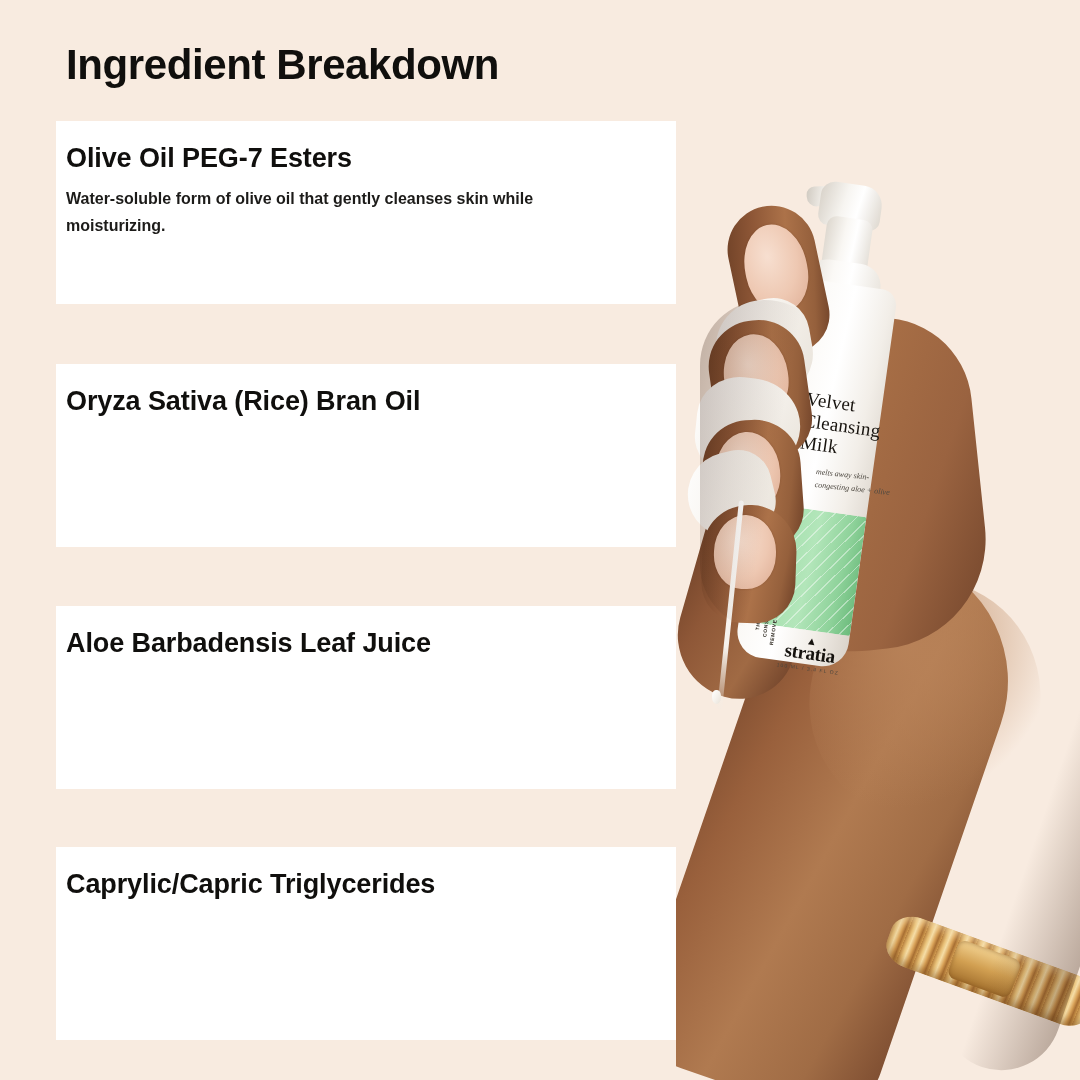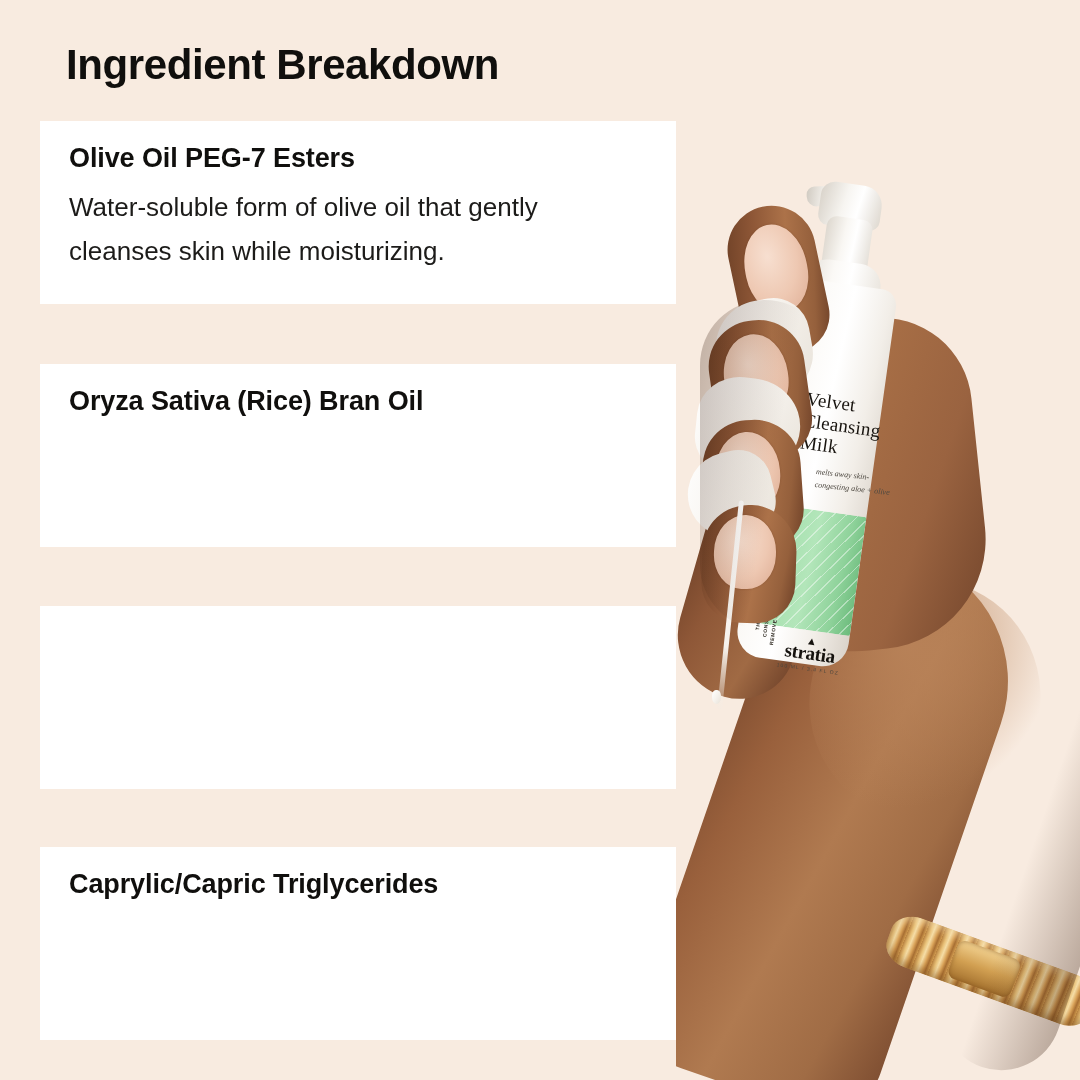--- a/index.html
+++ b/index.html
@@ -32,46 +32,46 @@
     letter-spacing: -0.4px;
     color: #100f0d;
     line-height: 1.0;
     white-space: nowrap;
     font-stretch: condensed;
   }
 
   
   .card {
     position: absolute;
-    left: 0;
+    left: 16px;
     width: 716px;
     background: #ffffff;
     box-sizing: border-box;
-    padding-left: 29px;
+    padding-left: 10px;
     padding-right: 24px;
   }
   #card-0 { top: 121px;  height: 183px; }
   #card-1 { top: 364px;  height: 183px; }
   #card-2 { top: 606px;  height: 183px; }
   #card-3 { top: 847px;  height: 193px; }
 
   .card-title {
     font-size: 27px;
     font-weight: 700;
     color: #100f0d;
     letter-spacing: -0.1px;
     line-height: 1.0;
     margin: 0;
     padding-top: 24px;
     white-space: nowrap;
     font-stretch: condensed;
   }
   .card-desc {
-    font-size: 26px;
-    font-weight: 400;
+    font-size: 16px;
+    font-weight: 700;
     color: #1c1b19;
     line-height: 1.70;
     margin: 0;
     padding-top: 13px;
     max-width: 560px;
   }
 
   
   #photo {
     position: absolute;
@@ -373,20 +373,21 @@
   <div class="card" id="card-0">
     <div class="card-title">Olive Oil PEG-7 Esters</div>
     <div class="card-desc">Water-soluble form of olive oil that gently cleanses skin while moisturizing.</div>
   </div>
 
   <div class="card" id="card-1">
     <div class="card-title">Oryza Sativa (Rice) Bran Oil</div>
   </div>
 
   <div class="card" id="card-2">
+    <div class="card-title">Aloe Barbadensis Leaf Juice</div>
   </div>
 
   <div class="card" id="card-3">
     <div class="card-title">Caprylic/Capric Triglycerides</div>
   </div>
 
   <div id="photo">
     <div id="photo-inner">
 
       <div class="skin" id="forearm"></div>

